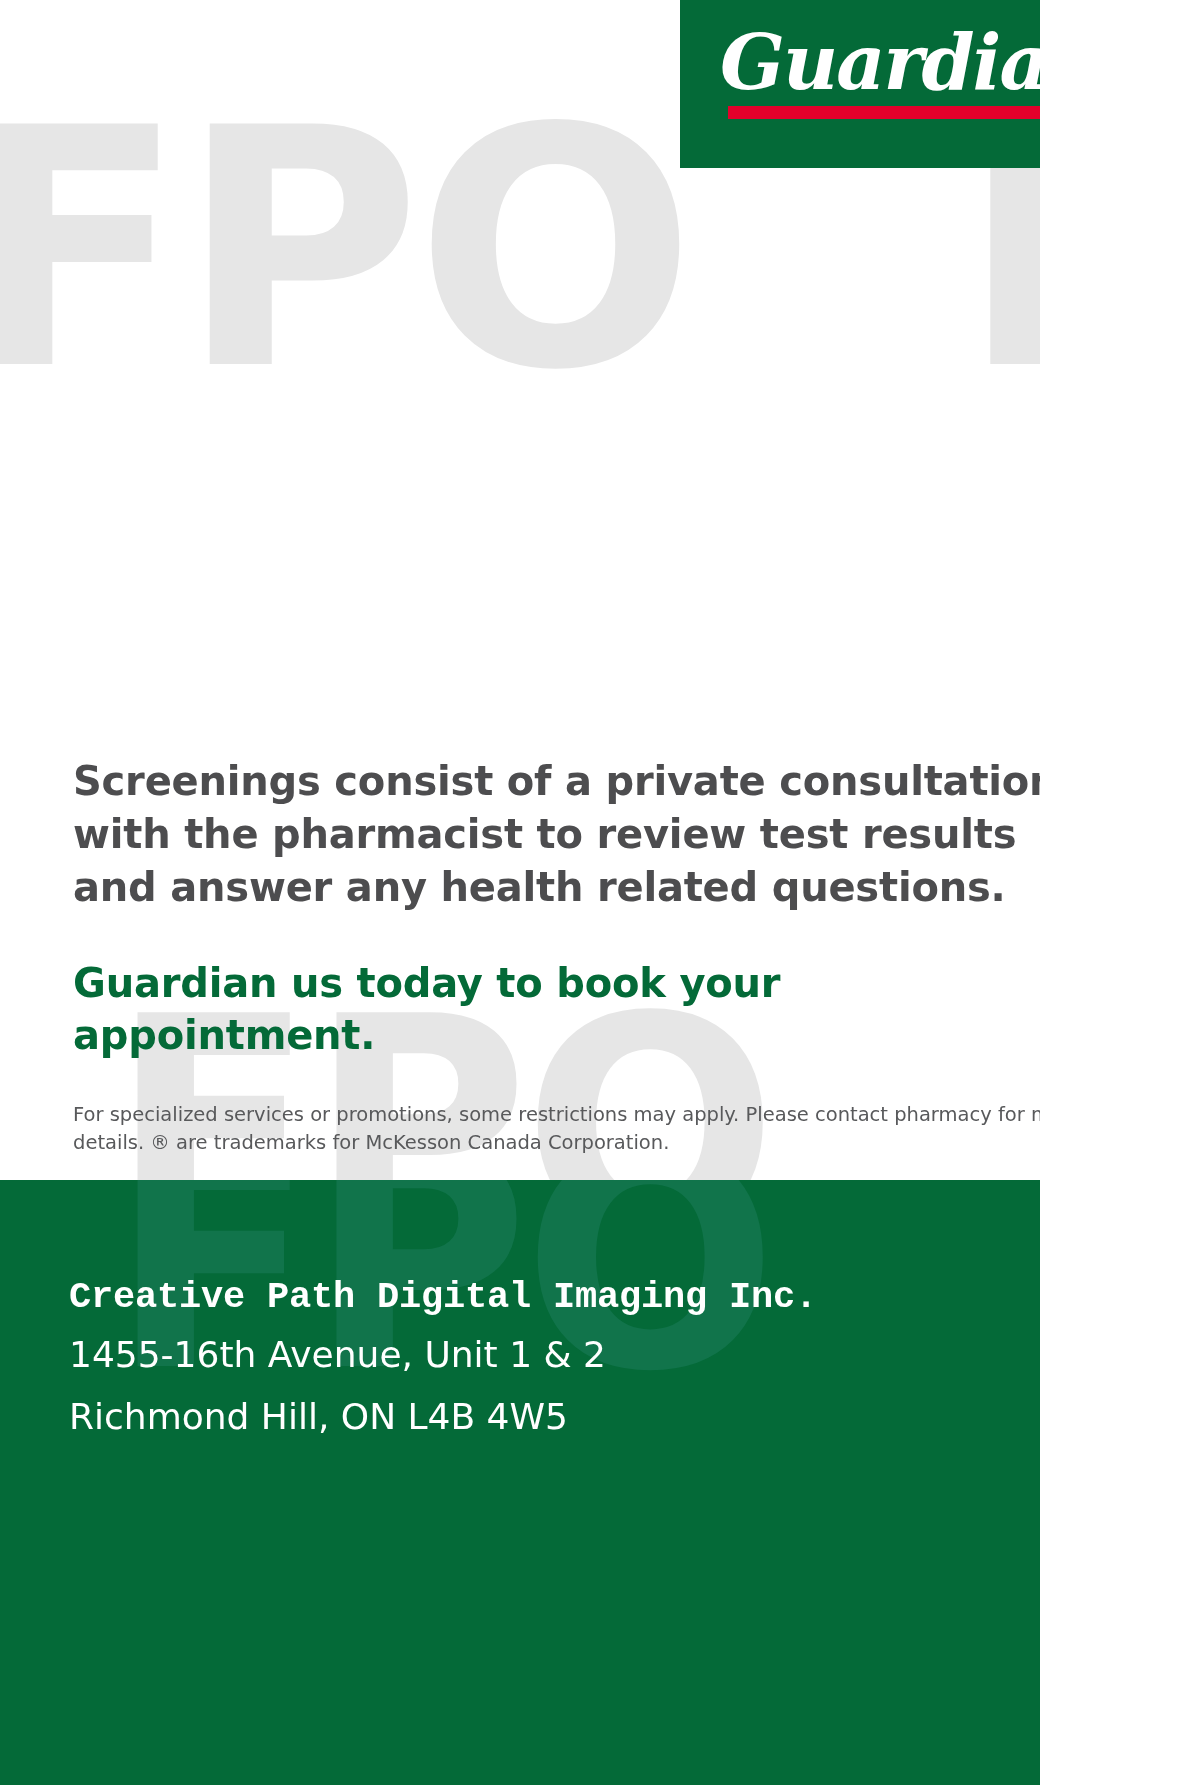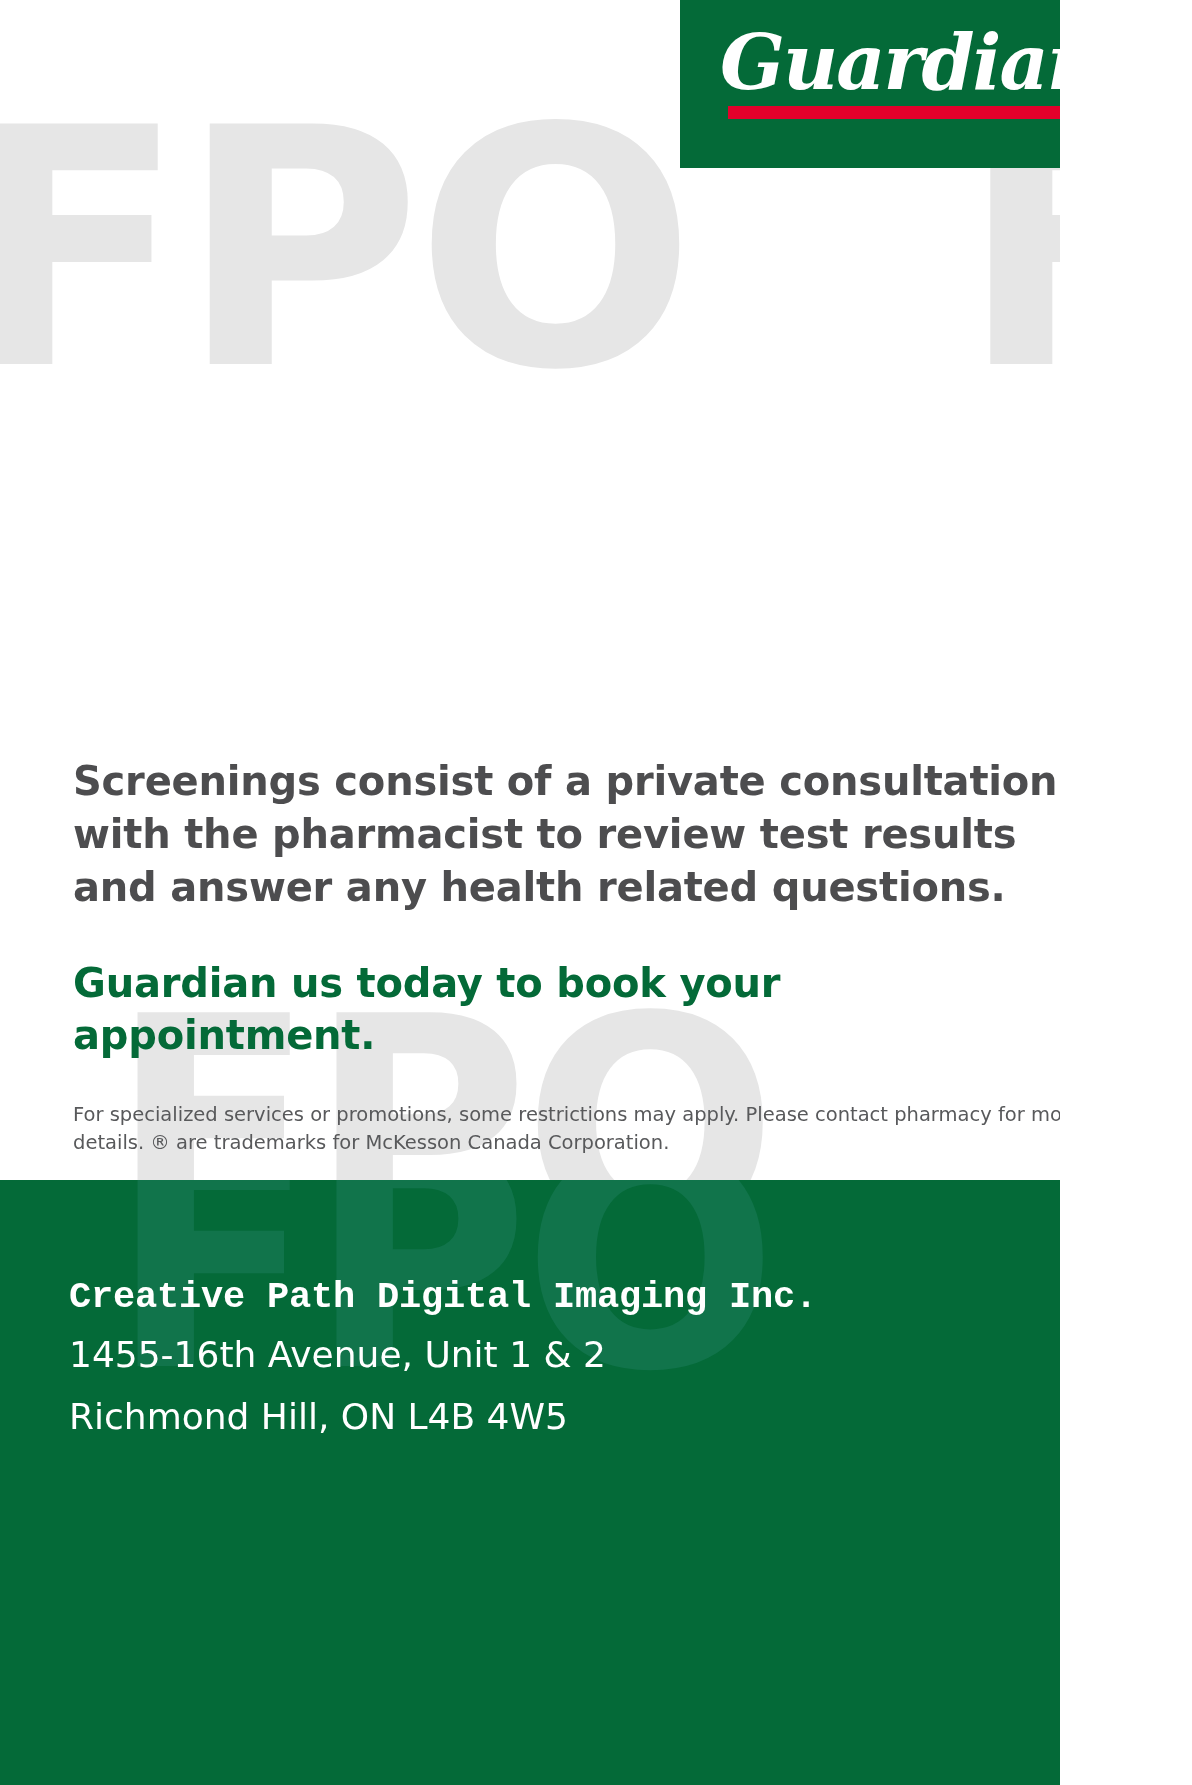--- a/index.html
+++ b/index.html
@@ -12,21 +12,20 @@
     height: 1785px;
     font-family: "Liberation Sans", sans-serif;
     overflow: hidden;
   }
   .page {
     position: relative;
     width: 1040px;
     height: 1785px;
     background: #ffffff;
     overflow: hidden;
-    padding-left: 20px;
   }
 
   
   .fpo-layer {
     position: absolute;
     inset: 0;
     pointer-events: none;
     z-index: 0;
   }
   .fpo {

